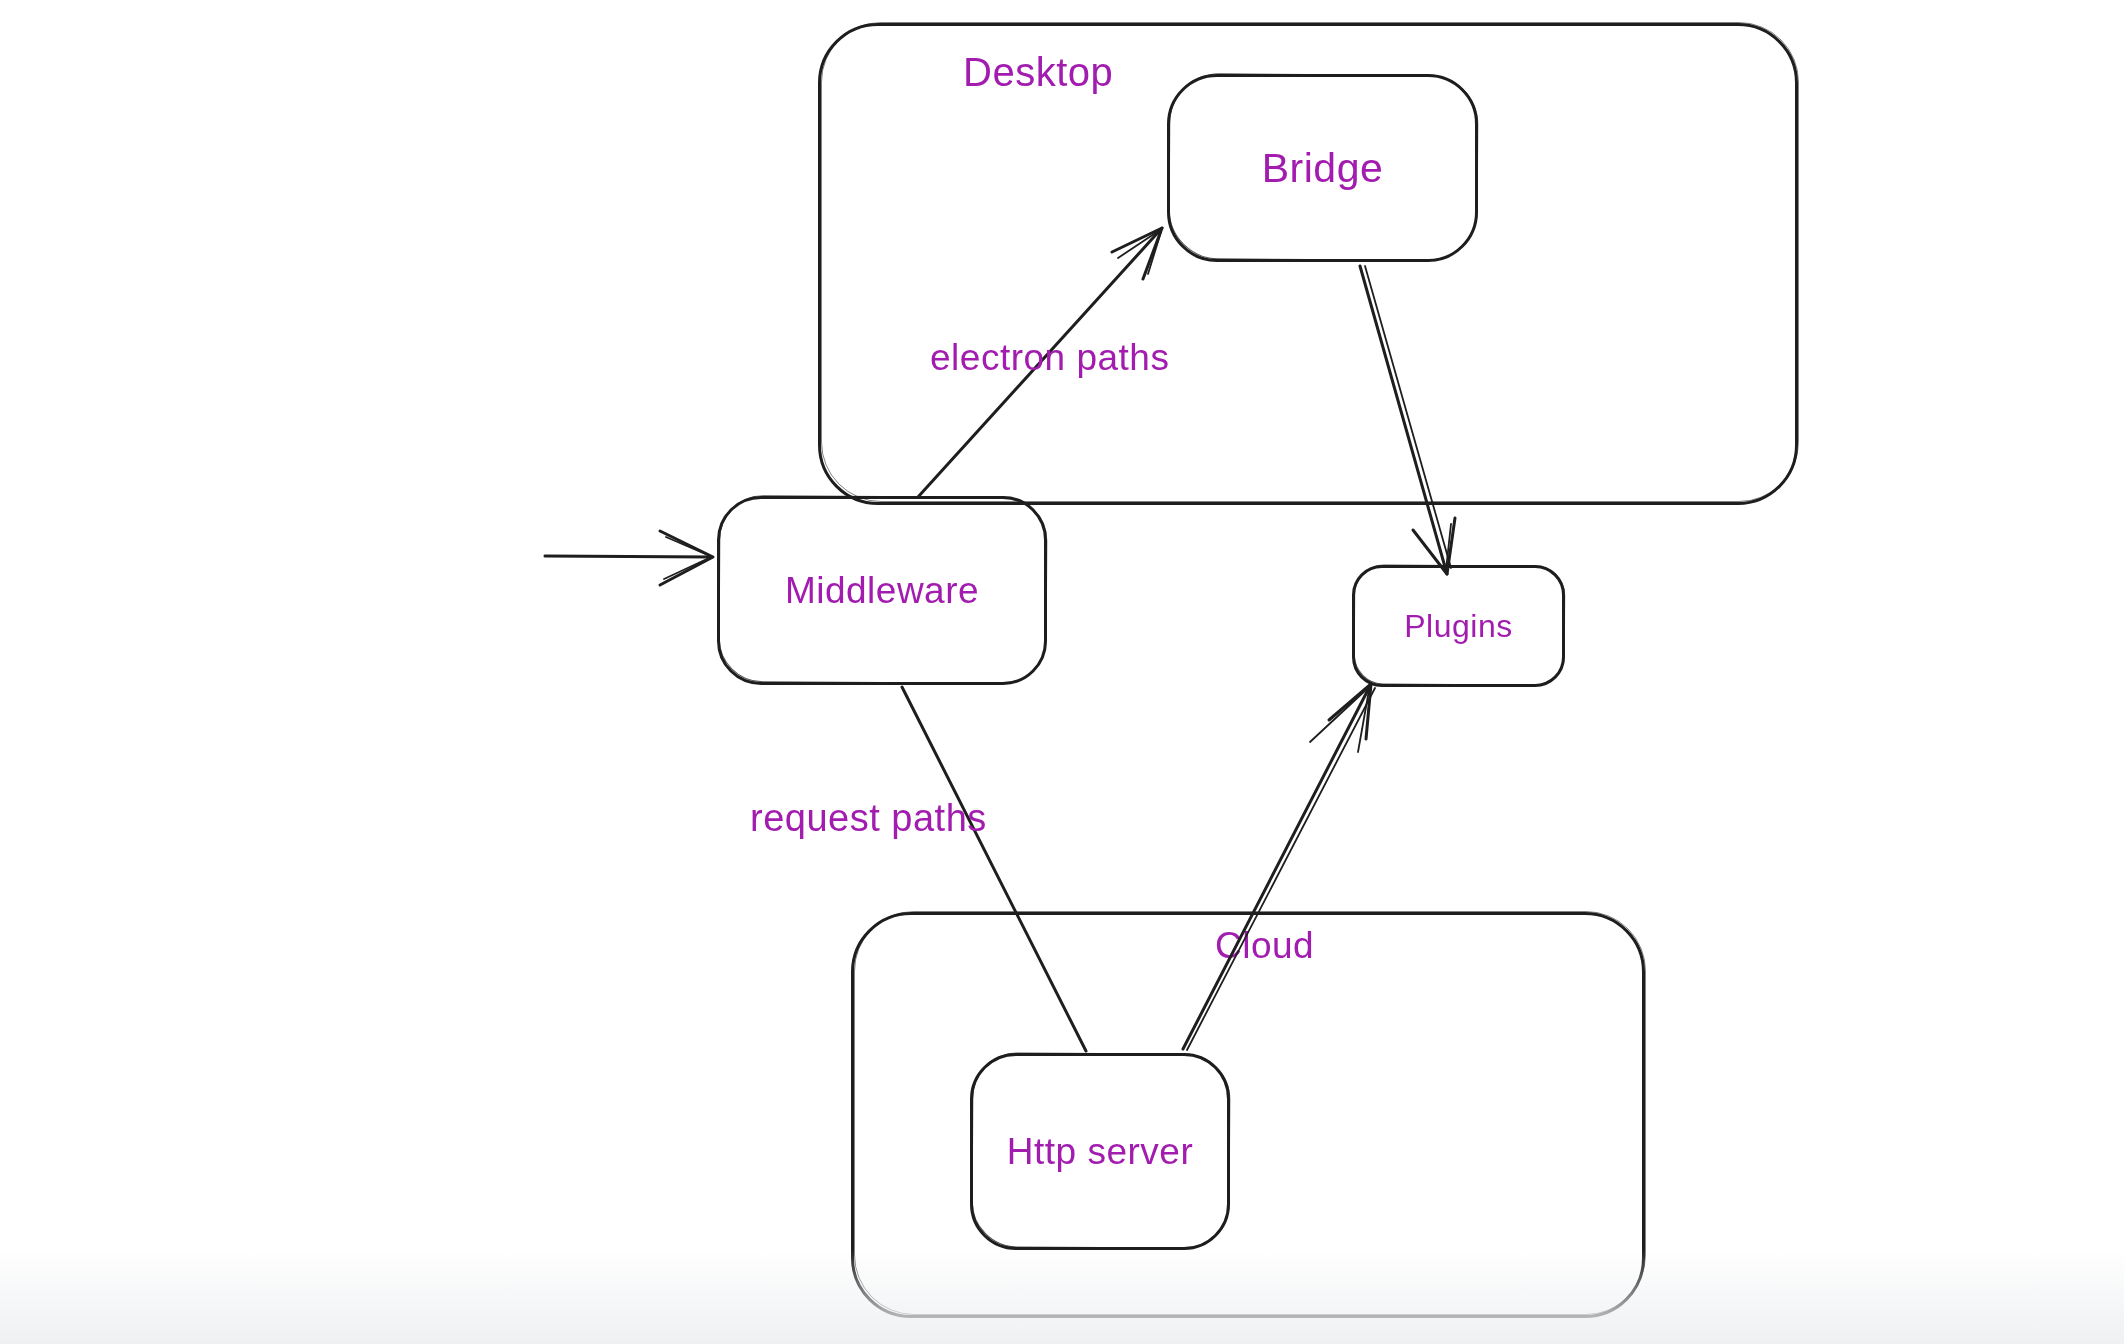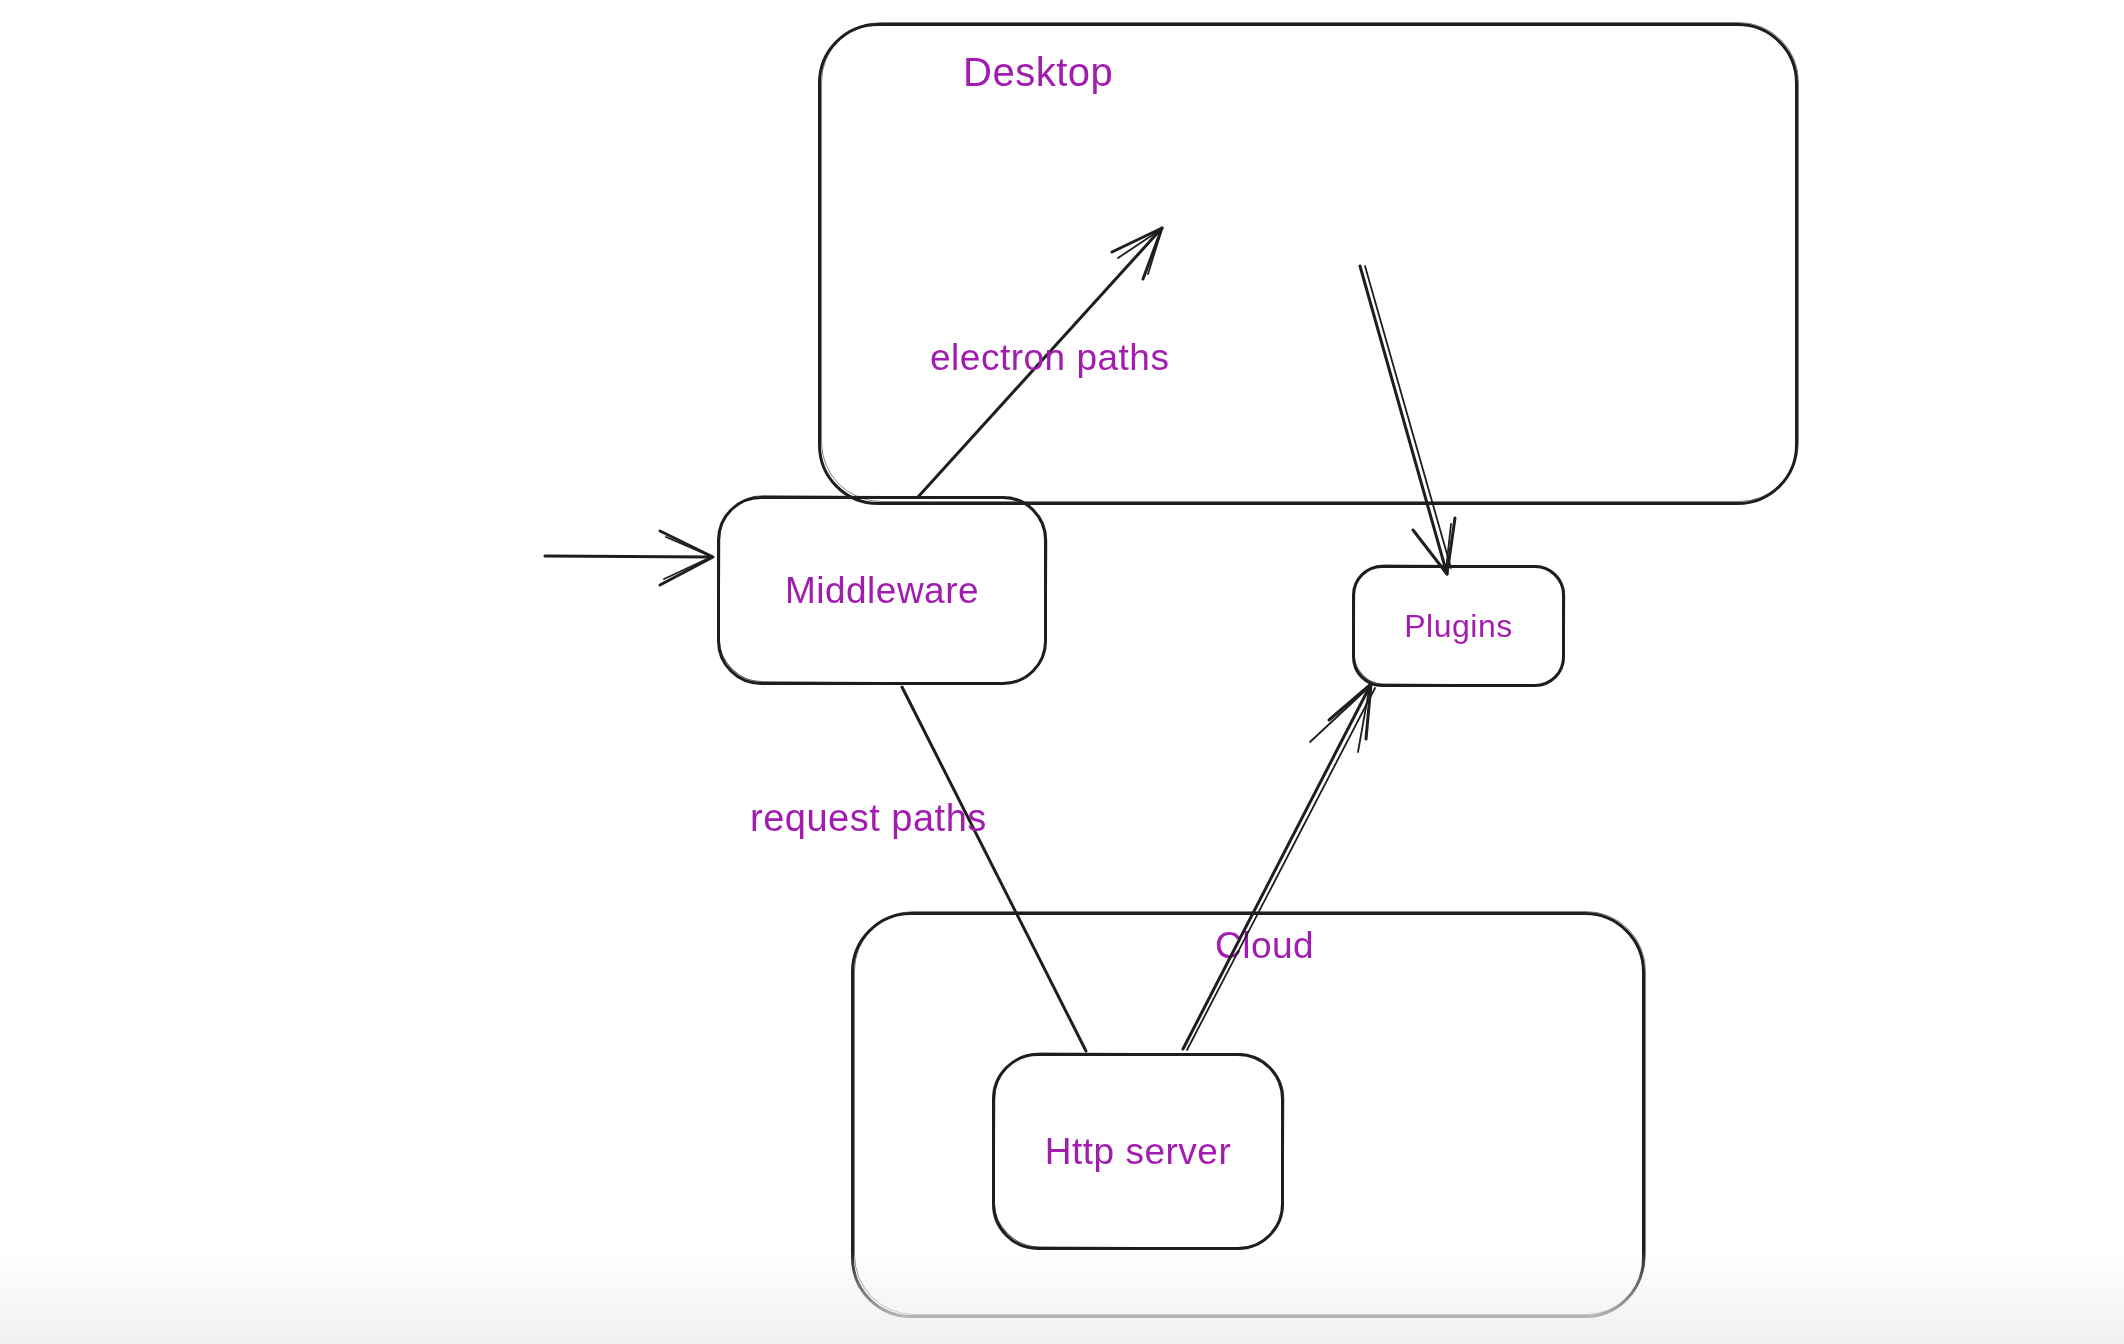--- a/index.html
+++ b/index.html
@@ -138,26 +138,29 @@
   <div class="group-label" style="left:963px; top:50px; font-size:40px;">Desktop</div>
 
   <div class="group" style="left:851px; top:912px; width:794px; height:406px; border-radius:60px;"></div>
   <div class="group-label" style="left:1215px; top:925px; font-size:37px;">Cloud</div>
 
 
   <div class="node" style="left:717px; top:496px; width:330px; height:189px; border-radius:44px; font-size:37px;">
     <span class="node-label">Middleware</span>
   </div>
 
+  <div class="node" style="left:1167px; top:74px; width:311px; height:188px; border-radius:50px; font-size:41px;">
+    <span class="node-label">Bridge</span>
+  </div>
 
   <div class="node" style="left:1344px; top:565px; width:213px; height:122px; border-radius:30px; font-size:32px;margin-left:8px;">
     <span class="node-label">Plugins</span>
   </div>
 
-  <div class="node" style="left:970px; top:1053px; width:292px; height:197px; border-radius:46px; font-size:37px;margin-left:22px;">
+  <div class="node" style="left:970px; top:1053px; width:260px; height:197px; border-radius:46px; font-size:37px;">
     <span class="node-label">Http server</span>
   </div>
 
   <div class="annotation" style="left:930px; top:332px; font-size:37px;">electron paths</div>
 
   <div class="annotation" style="left:750px; top:792px; font-size:38px;">request paths</div>
 
 
   <div class="bottom-fade"></div>
 

